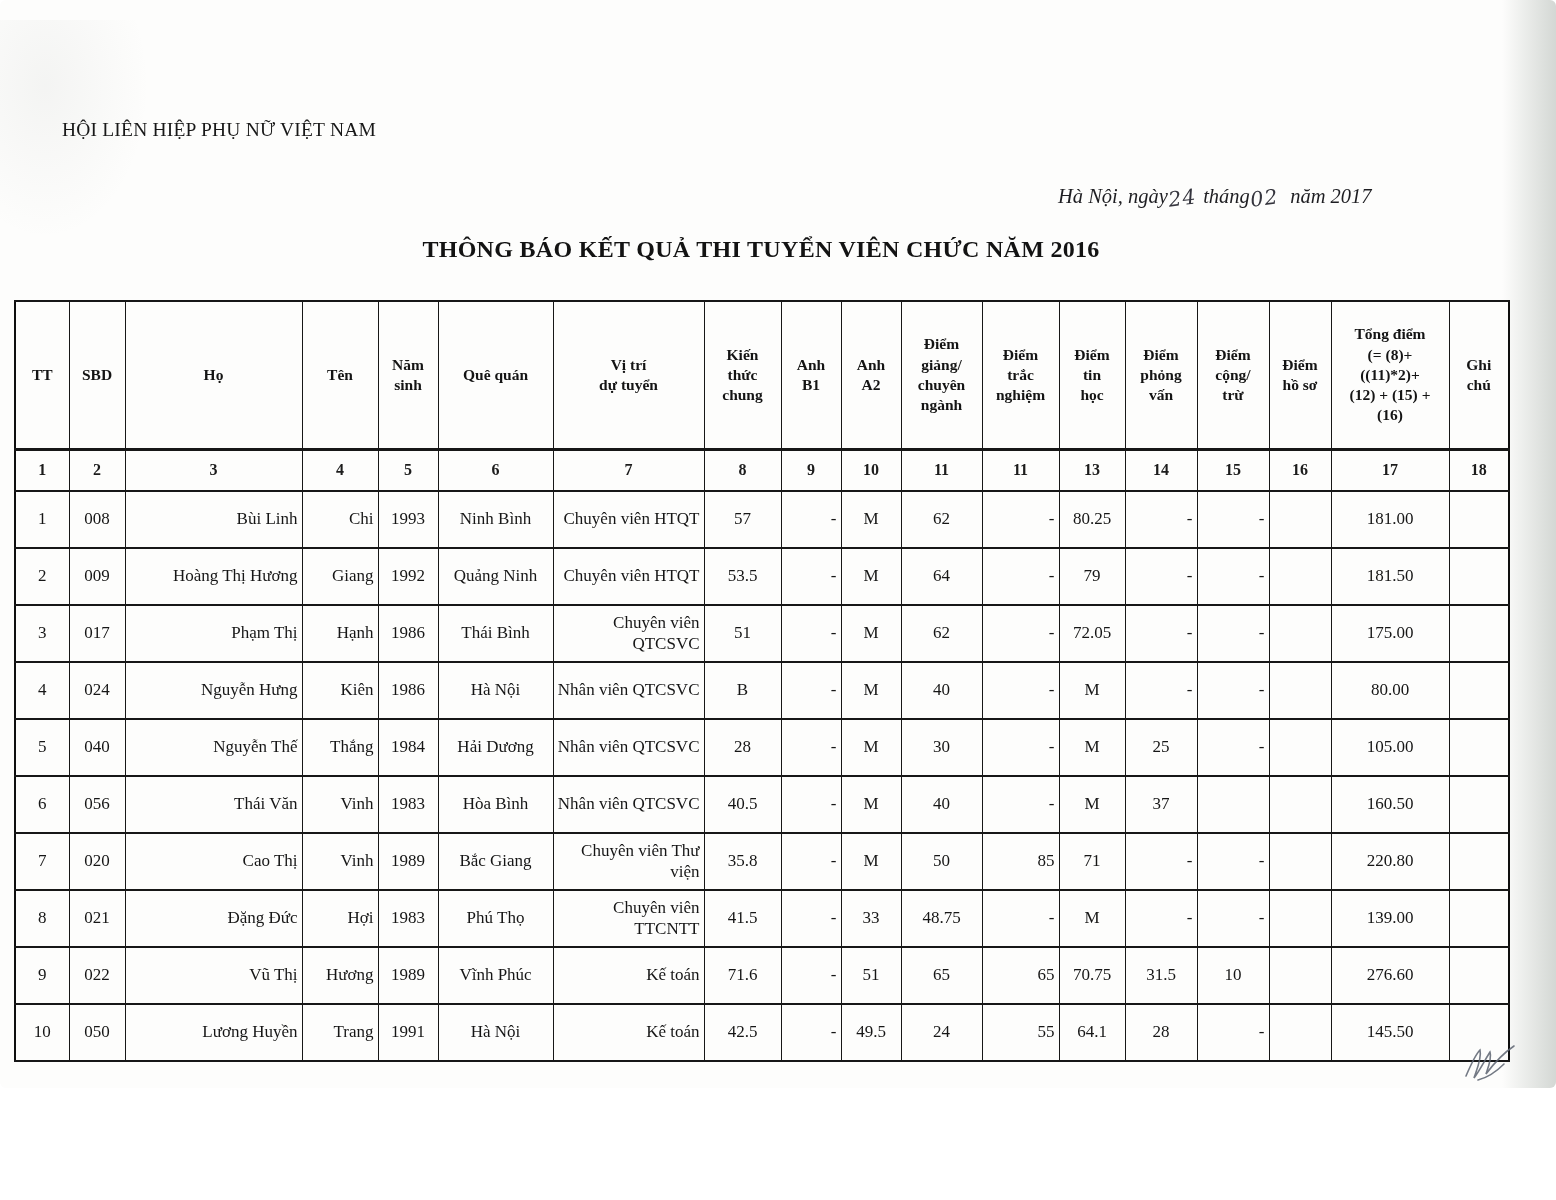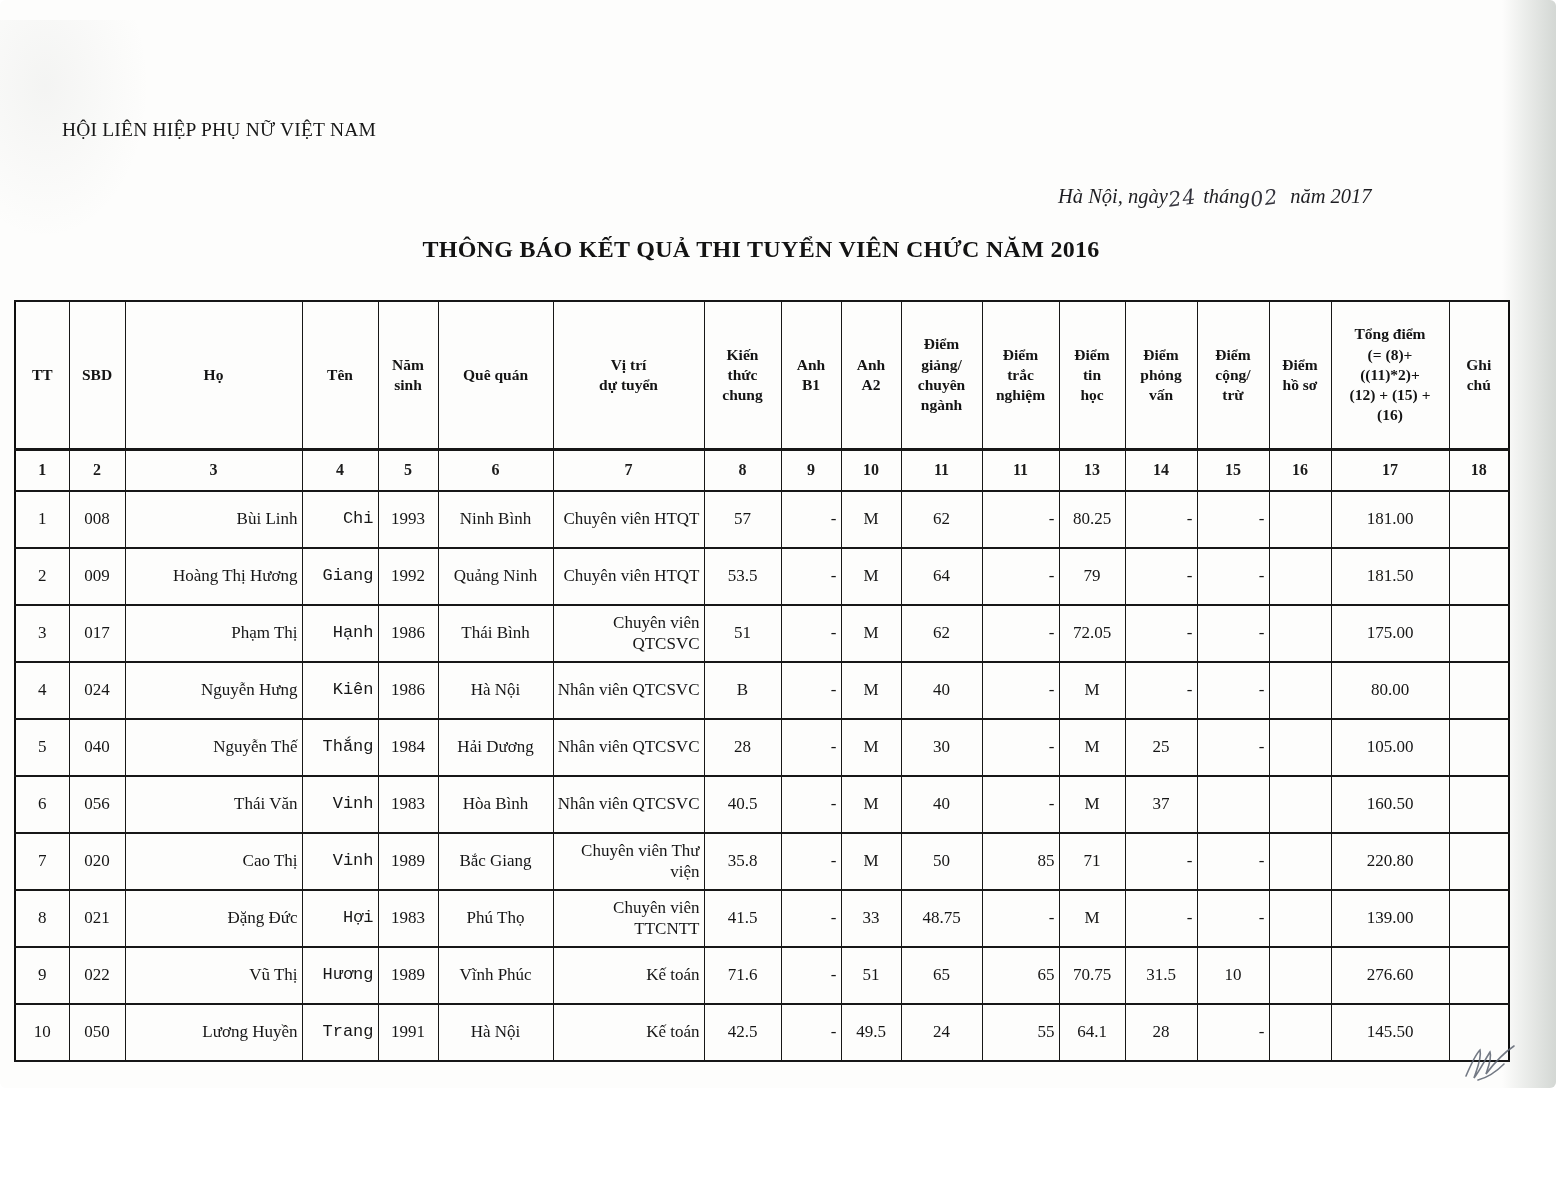--- a/index.html
+++ b/index.html
@@ -68,21 +68,21 @@
   tr.num-row th{
     font-weight:bold;font-size:16px;text-align:center;
     border-top-width:3px;border-bottom-width:2.6px;
   }
   tr.data-row{height:57px;}
   tr.data-row td{
     font-size:17px;line-height:1.22;vertical-align:middle;color:#161616;
   }
   td.center{text-align:center;}
   td.left{text-align:right;padding-left:8px;}
-  td.right12{text-align:right;padding-right:12px;font-family:Liberation Mono, monospace;}
+  td.right12{text-align:right;padding-right:12px;}
   td.right14{text-align:right;padding-right:12px;}
   td.dash{text-align:right;padding-right:15px;}
   .sig{
     position:absolute;left:1452px;top:1032px;width:80px;height:60px;
   }
 </style>
 </head>
 <body>
 
 <div class="page">

